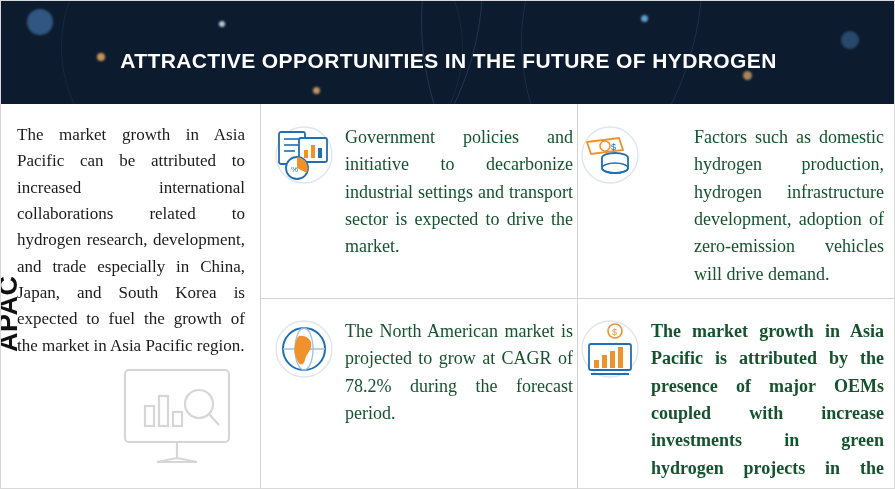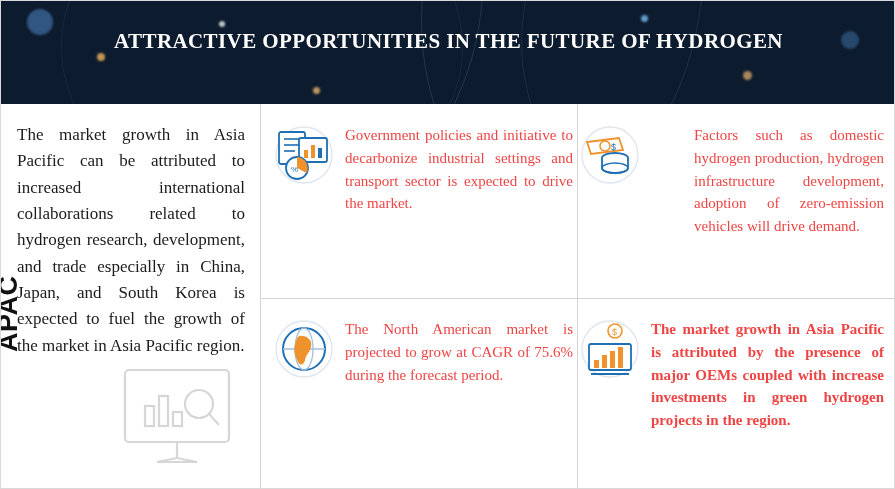--- a/index.html
+++ b/index.html
@@ -36,28 +36,28 @@
     border-radius: 50%;
   }
   .banner .glow {
     position: absolute;
     border-radius: 50%;
     filter: blur(1px);
   }
   .banner-title {
     position: absolute;
     left: 0;
-    top: 28px;
+    top: 48px;
     width: 895px;
     text-align: center;
     color: #ffffff;
     font-size: 21px;
     font-weight: bold;
     letter-spacing: 0.4px;
-    font-family: Liberation Serif, serif;
+    font-family: Liberation Sans, sans-serif;
     z-index: 5;
   }
 
   
   .body-area {
     position: absolute;
     left: 0;
     top: 103px;
     width: 895px;
     height: 386px;
@@ -134,23 +134,23 @@
     display: flex;
     align-items: flex-start;
   }
   .cell .icon-wrap {
     flex: 0 0 auto;
     width: 62px;
     height: 62px;
     margin-right: 10px;
   }
   .cell .cell-text {
-    font-size: 15px;
+    font-size: 18px;
     line-height: 1.52;
-    color: #ef4444;
+    color: #14532d;
     text-align: justify;
     text-justify: inter-word;
     font-family: "Liberation Serif", serif;
   }
 
   .cell-1 { left: 272px; top: 20px; width: 300px; }
   .cell-2 { left: 272px; top: 214px; width: 300px; }
   .cell-3 { left: 578px; top: 20px; width: 305px; }
   .cell-4 { left: 578px; top: 214px; width: 305px; }
 
@@ -233,21 +233,21 @@
     <div class="cell cell-2">
       <div class="icon-wrap">
         <svg viewBox="0 0 62 62" width="62" height="62" fill="none">
           <circle cx="31" cy="31" r="28" stroke="#dfe6ef" stroke-width="1.4"></circle>
           <circle cx="31" cy="31" r="21" fill="#ffffff" stroke="#1f6fb5" stroke-width="2"></circle>
           <ellipse cx="31" cy="31" rx="9" ry="21" stroke="#9fc0de" stroke-width="1.3"></ellipse>
           <line x1="10" y1="31" x2="52" y2="31" stroke="#9fc0de" stroke-width="1.3"></line>
           <path d="M26 18 C33 17 40 22 38 29 C36 36 33 36 32 42 C31 47 27 48 25 44 C23 39 20 34 22 27 C23 22 24 19 26 18 Z" fill="#f0922b"></path>
         </svg>
       </div>
-      <div class="cell-text">The North American market is projected to grow at CAGR of 75.6% during the forecast period.</div>
+      <div class="cell-text">The North American market is projected to grow at CAGR of 78.2% during the forecast period.</div>
     </div>
 
     <div class="cell cell-3">
       <div class="icon-wrap">
         <svg viewBox="0 0 62 62" width="62" height="62" fill="none">
           <circle cx="31" cy="31" r="28" stroke="#dfe6ef" stroke-width="1.4"></circle>
           <path d="M8 18 L40 14 L44 26 L12 30 Z" fill="#ffffff" stroke="#f0922b" stroke-width="1.8"></path>
           <circle cx="26" cy="22" r="5" fill="none" stroke="#f0922b" stroke-width="1.6"></circle>
           <ellipse cx="36" cy="34" rx="13" ry="5" fill="#ffffff" stroke="#1f6fb5" stroke-width="1.8"></ellipse>
           <path d="M23 34 L23 44 A13 5 0 0 0 49 44 L49 34" fill="#ffffff" stroke="#1f6fb5" stroke-width="1.8"></path>

